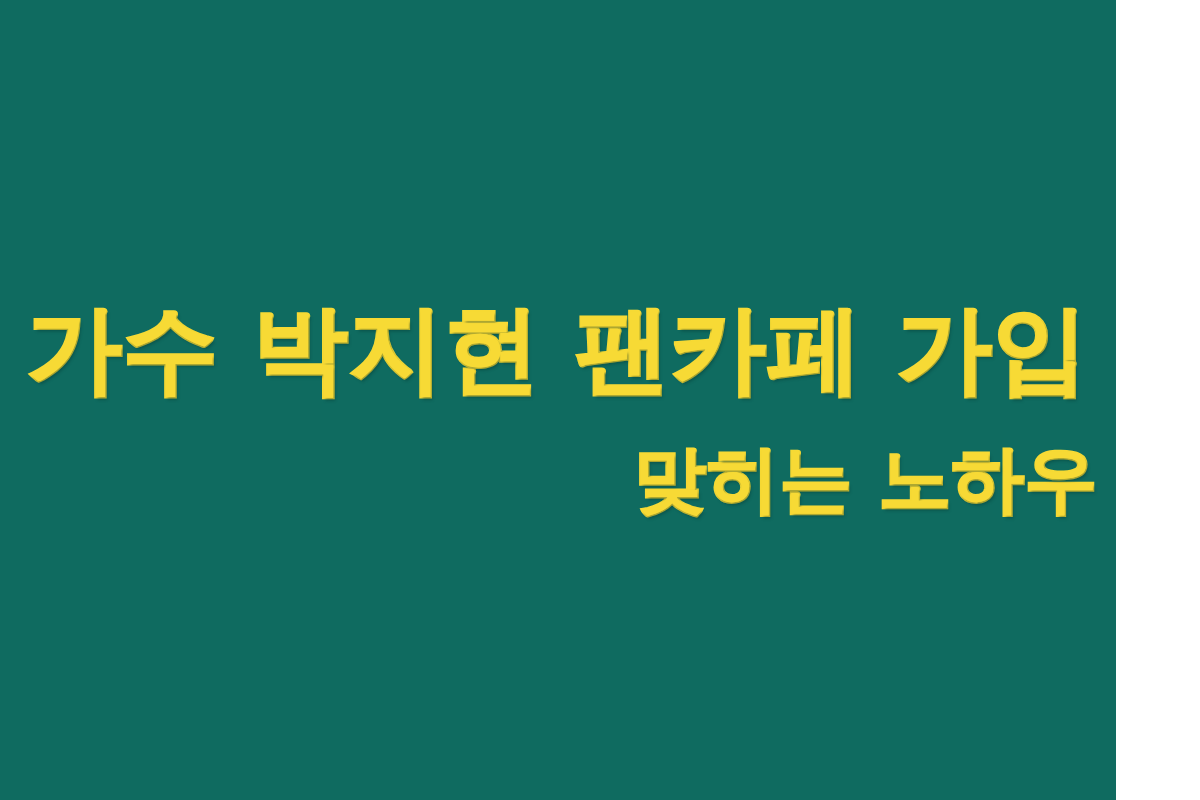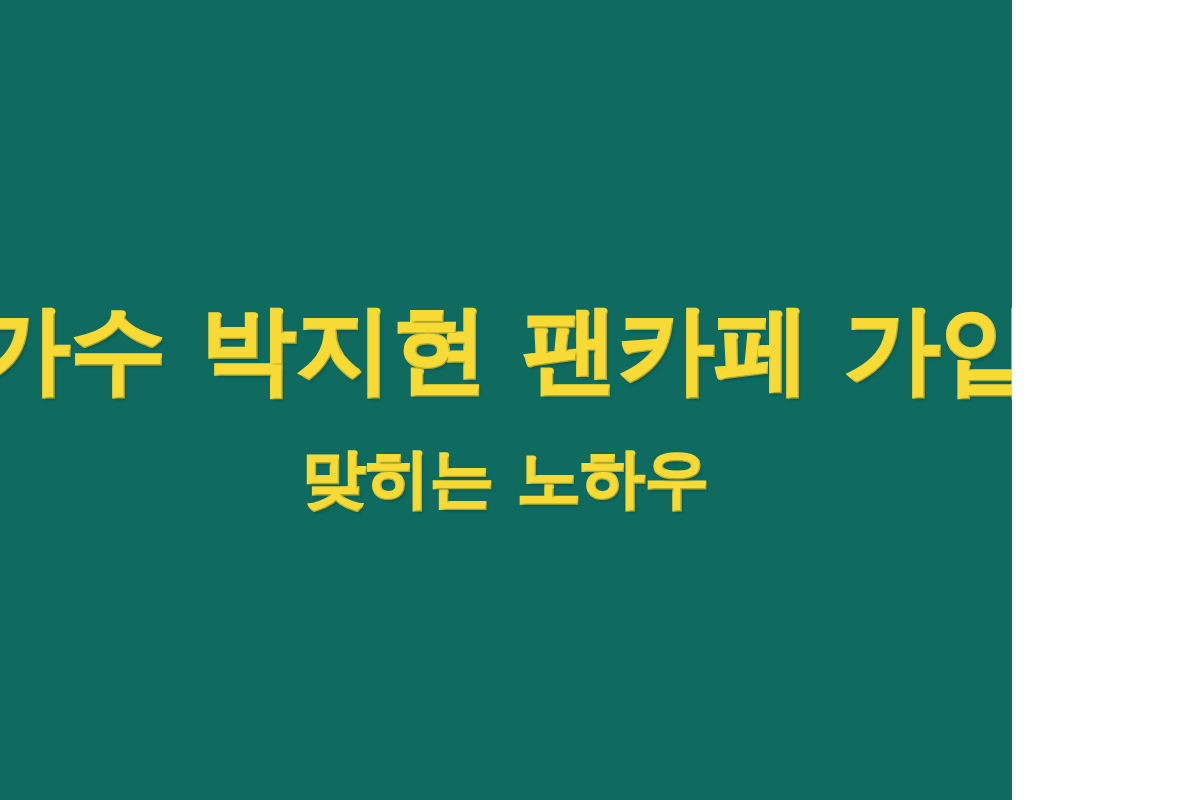--- a/index.html
+++ b/index.html
@@ -11,21 +11,21 @@
     overflow: hidden;
   }
 
   body {
     font-family: "DejaVu Sans", sans-serif;
   }
 
   .thumbnail-canvas {
     position: relative;
     box-sizing: border-box;
-    width: 1012px;
+    width: 1116px;
     height: 800px;
     background: #0F6B60;
     display: flex;
     align-items: center;
     justify-content: center;
     overflow: hidden;
   }
 
   .title-block {
     width: 1100px;
@@ -48,21 +48,21 @@
     
     -webkit-text-stroke: 3px #F7DA35;
     paint-order: stroke fill;
     text-shadow:
       0 0 1px #F7DA35,
       2px 3px 3px rgba(0, 48, 42, 0.35);
   }
 
   .title-line.line-1 { font-size: 95px; }
   .title-line.line-2 { font-size: 95px; }
-  .title-line.line-3 { font-size: 63px; }
+  .title-line.line-3 { font-size: 72px; text-align: right; }
 </style>
 </head>
 <body>
 
 <div class="thumbnail-canvas">
 
   <div class="title-block">
 
     <span class="title-line line-1">가수 박지현 팬카페 가입</span>
 

